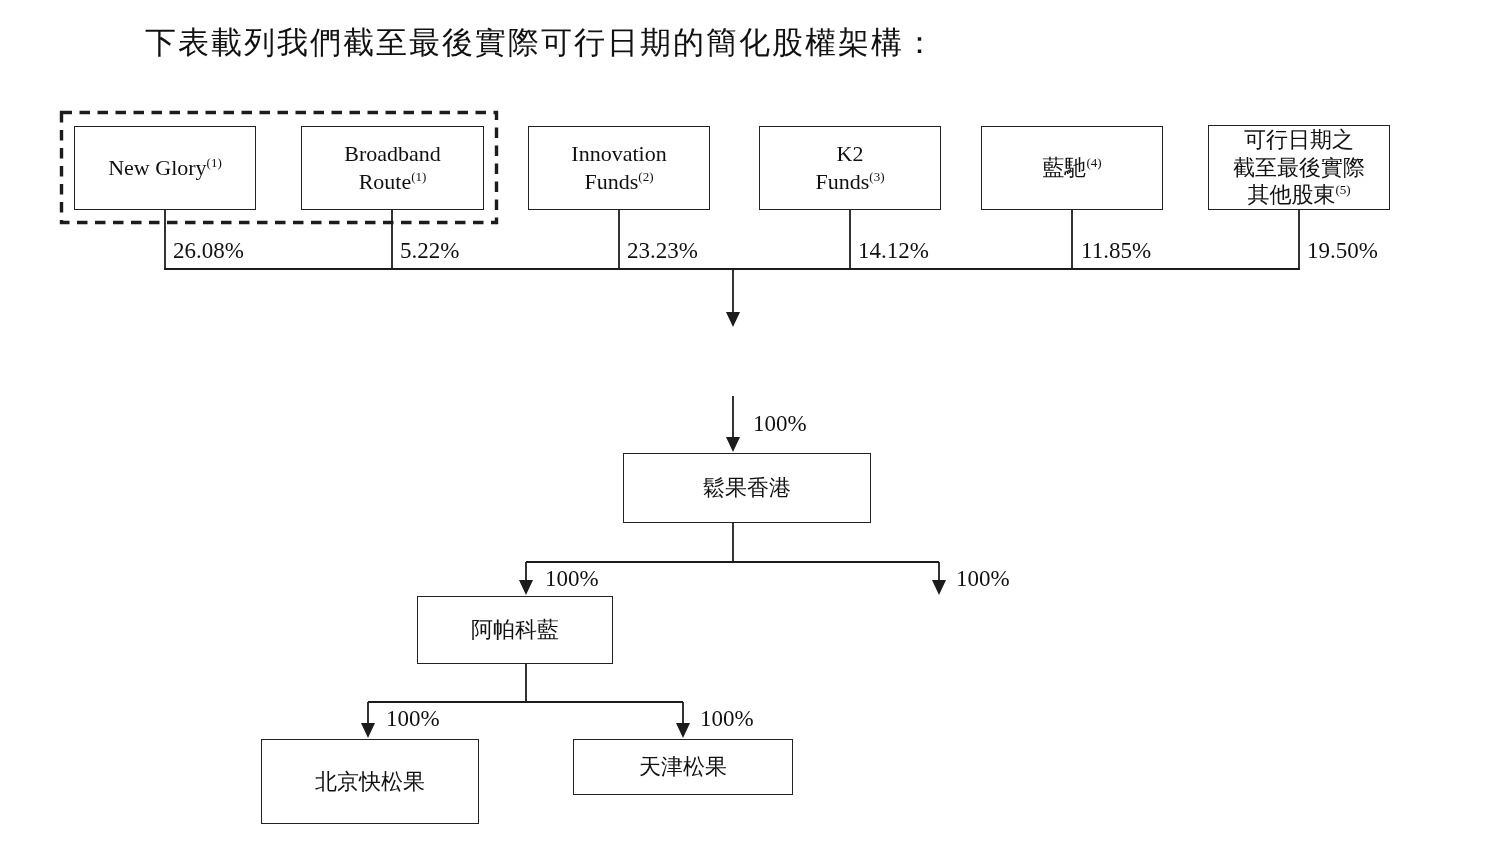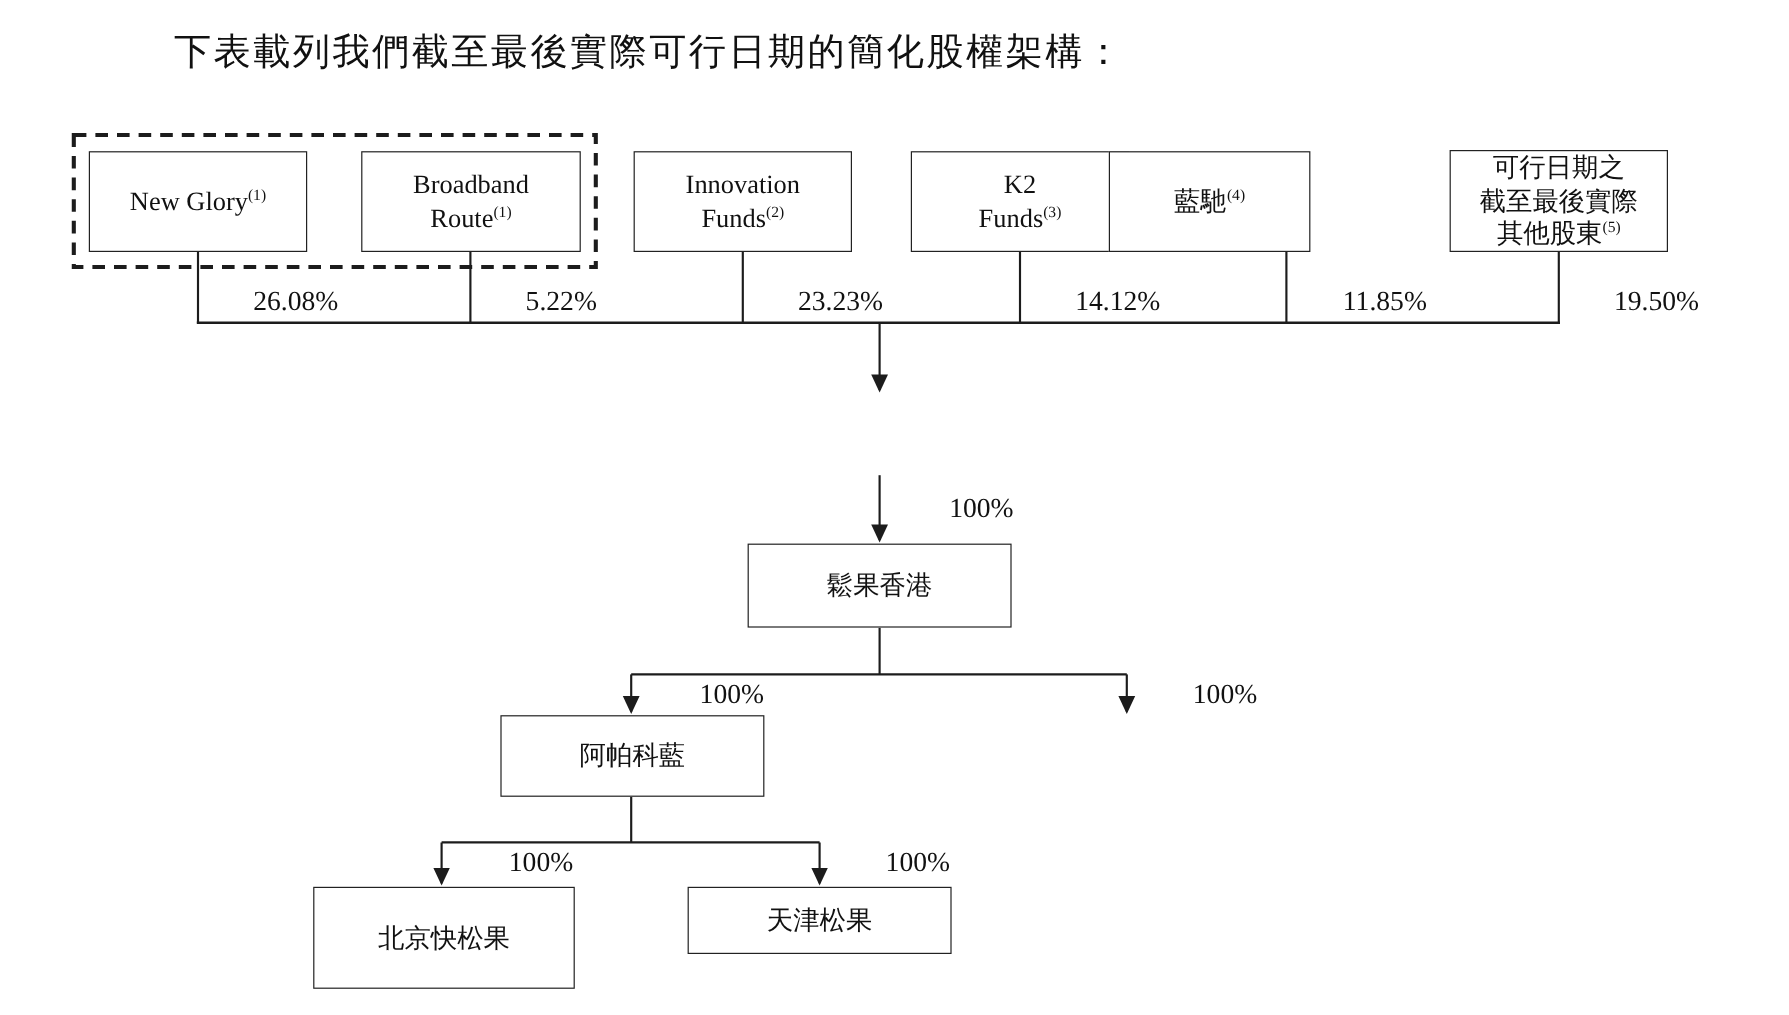--- a/index.html
+++ b/index.html
@@ -26,21 +26,21 @@
     align-items:center;justify-content:center;
     text-align:center;
     font-size:22px;line-height:1.27;
     color:#111111;
   }
   .node .bl{white-space:nowrap;}
   .node sup{font-size:13px;line-height:0;}
   .pct{
     position:absolute;z-index:3;
     font-size:23px;line-height:1.05;
-    white-space:nowrap;color:#111111;margin-left:38px;
+    white-space:nowrap;color:#111111;
   }
 </style>
 </head>
 <body>
 
 <div class="stage">
 
   <div class="title">下表載列我們截至最後實際可行日期的簡化股權架構：</div>
 
   <svg class="lines" width="1491" height="846" viewBox="0 0 1491 846" fill="none" stroke="#1c1c1c" stroke-width="1.8">
@@ -84,33 +84,33 @@
       <div class="bl">Route<sup>(1)</sup></div>
     </div>
   <div class="node" style="left:528px;top:126px;width:182px;height:84px">
       <div class="bl">Innovation</div>
       <div class="bl">Funds<sup>(2)</sup></div>
     </div>
   <div class="node" style="left:759px;top:126px;width:182px;height:84px">
       <div class="bl">K2</div>
       <div class="bl">Funds<sup>(3)</sup></div>
     </div>
-  <div class="node" style="left:924px;top:126px;width:168px;height:84px">
+  <div class="node" style="left:981px;top:126px;width:182px;height:84px">
       <div class="bl">藍馳<sup>(4)</sup></div>
     </div>
   <div class="node" style="left:1208px;top:125px;width:182px;height:85px">
       <div class="bl">可行日期之</div>
       <div class="bl">截至最後實際</div>
       <div class="bl">其他股東<sup>(5)</sup></div>
     </div>
 
-  <div class="node" style="left:623px;top:453px;width:220px;height:70px">
+  <div class="node" style="left:623px;top:453px;width:248px;height:70px">
       <div class="bl">鬆果香港</div>
     </div>
-  <div class="node" style="left:417px;top:596px;width:220px;height:68px">
+  <div class="node" style="left:417px;top:596px;width:196px;height:68px">
       <div class="bl">阿帕科藍</div>
     </div>
   <div class="node" style="left:261px;top:739px;width:218px;height:85px">
       <div class="bl">北京快松果</div>
     </div>
   <div class="node" style="left:573px;top:739px;width:220px;height:56px">
       <div class="bl">天津松果</div>
     </div>
 
   <div class="pct" style="left:173px;top:239px">26.08%</div>

